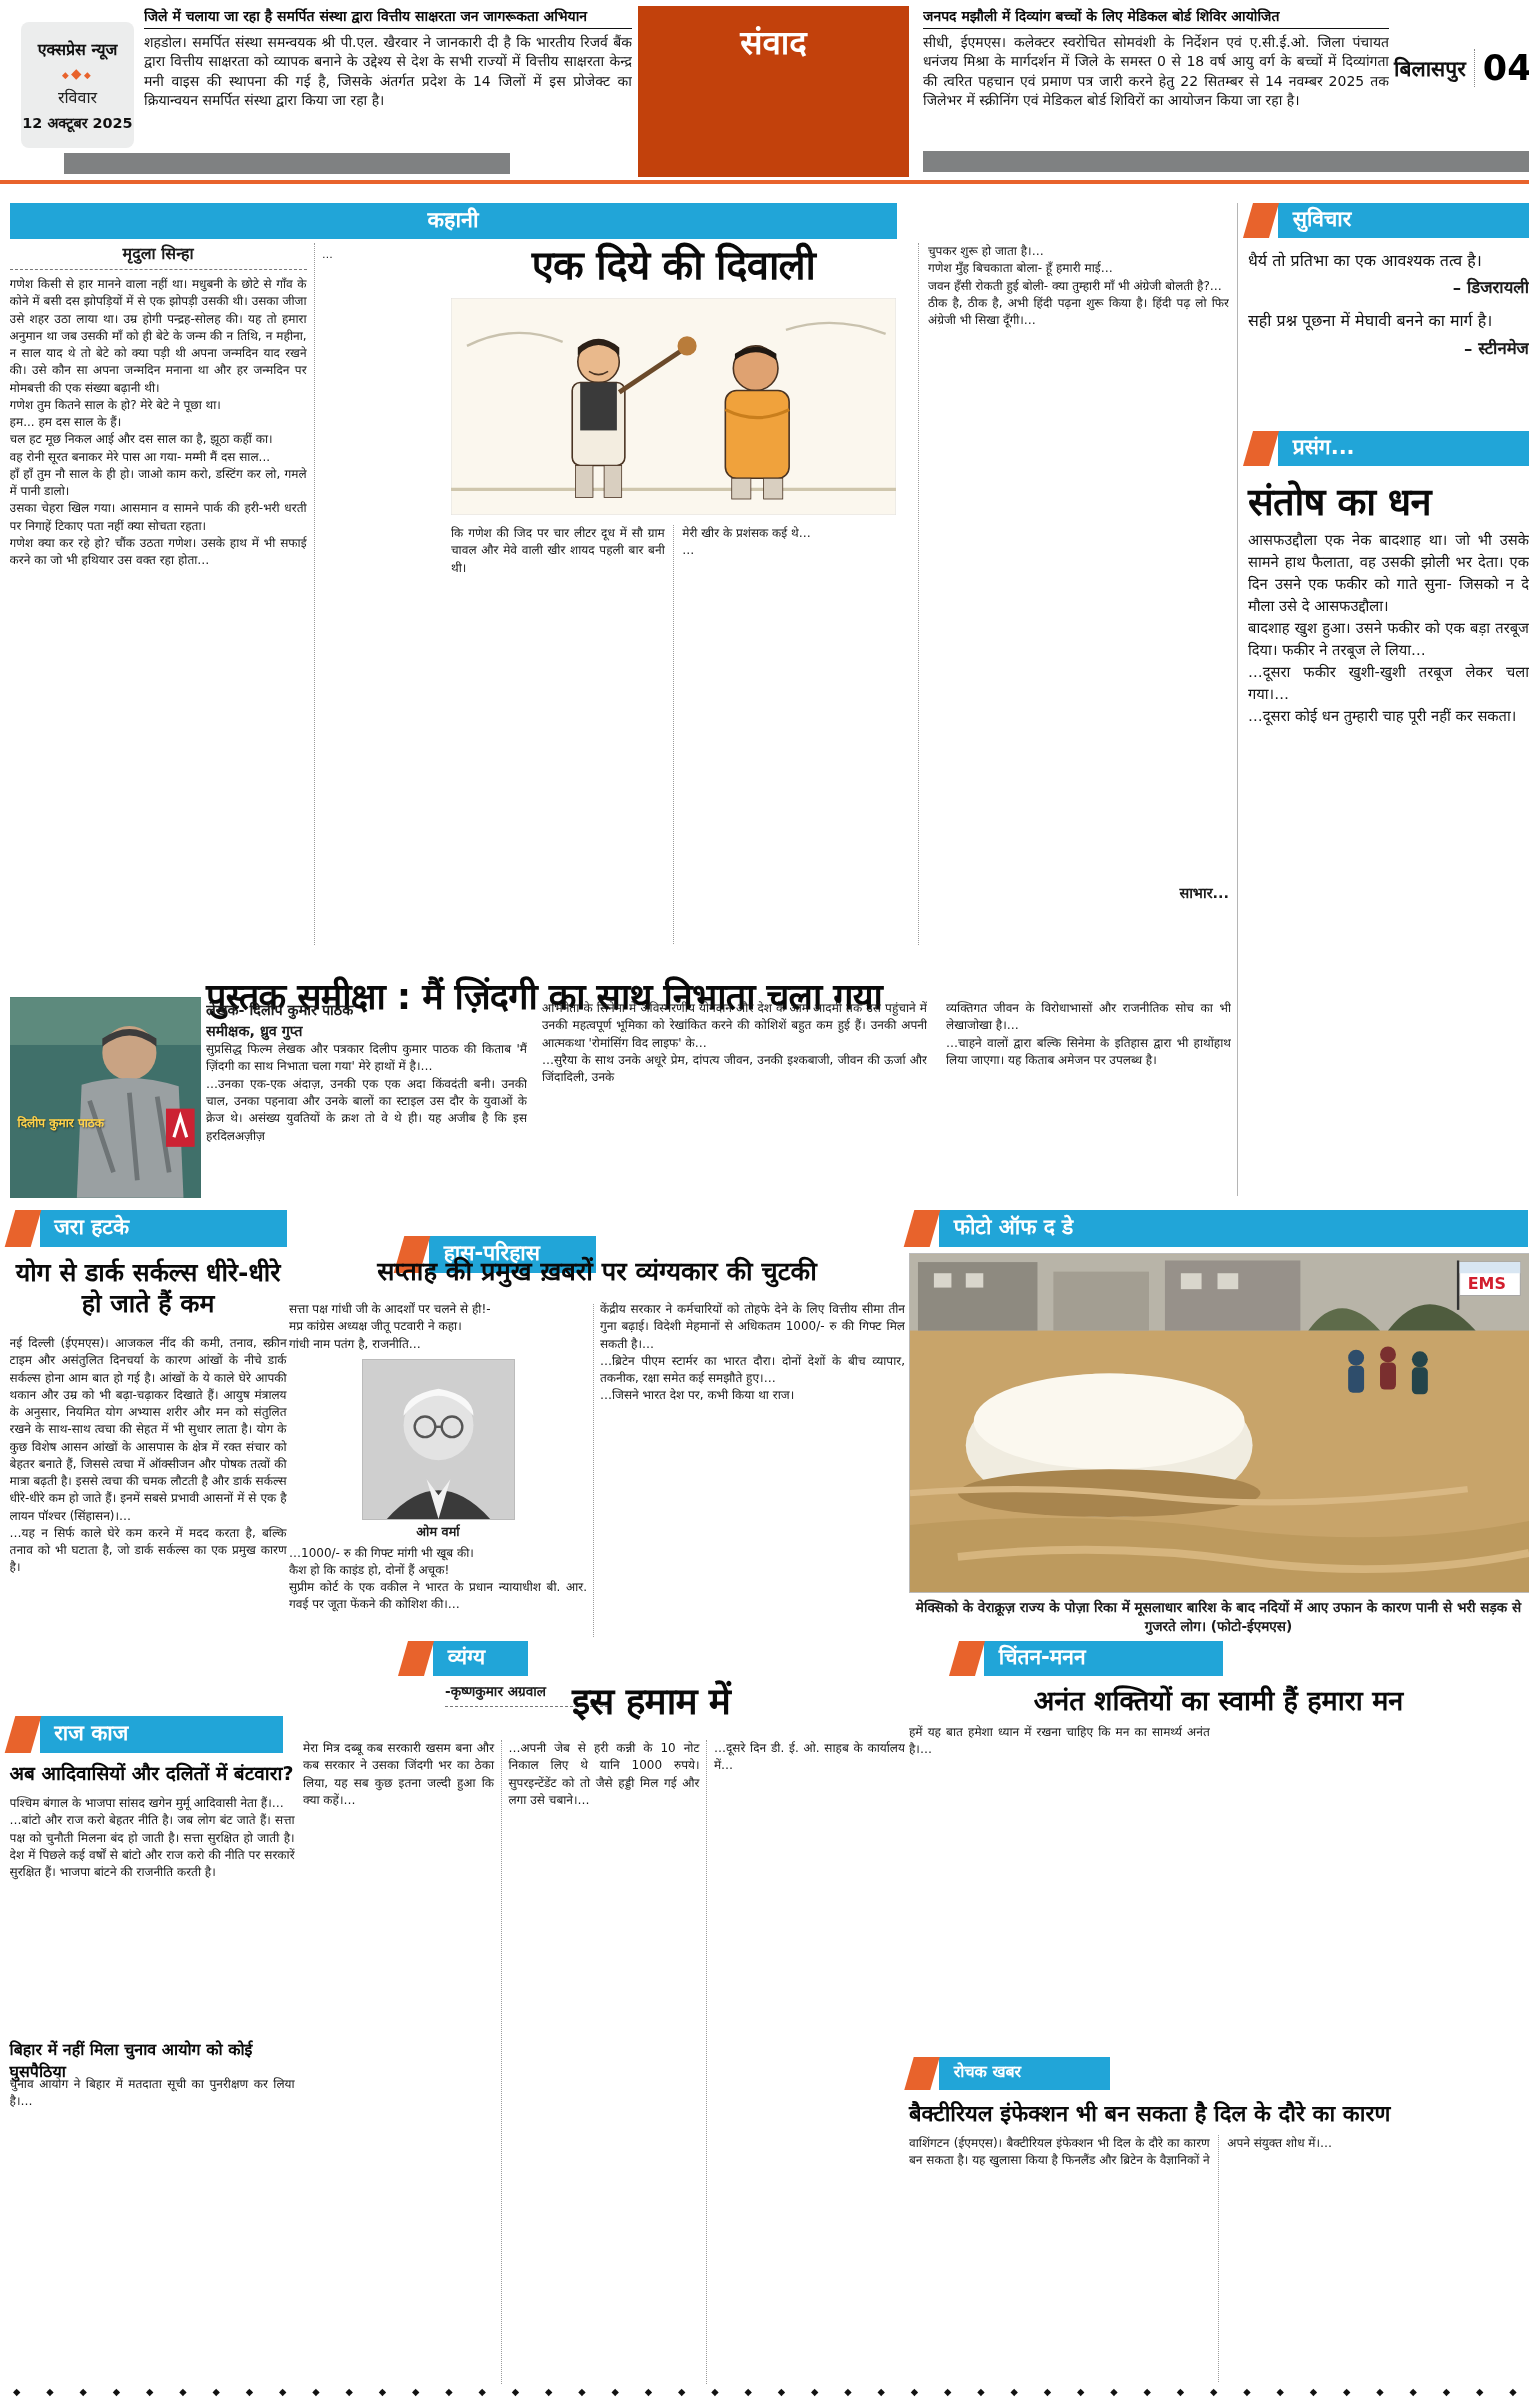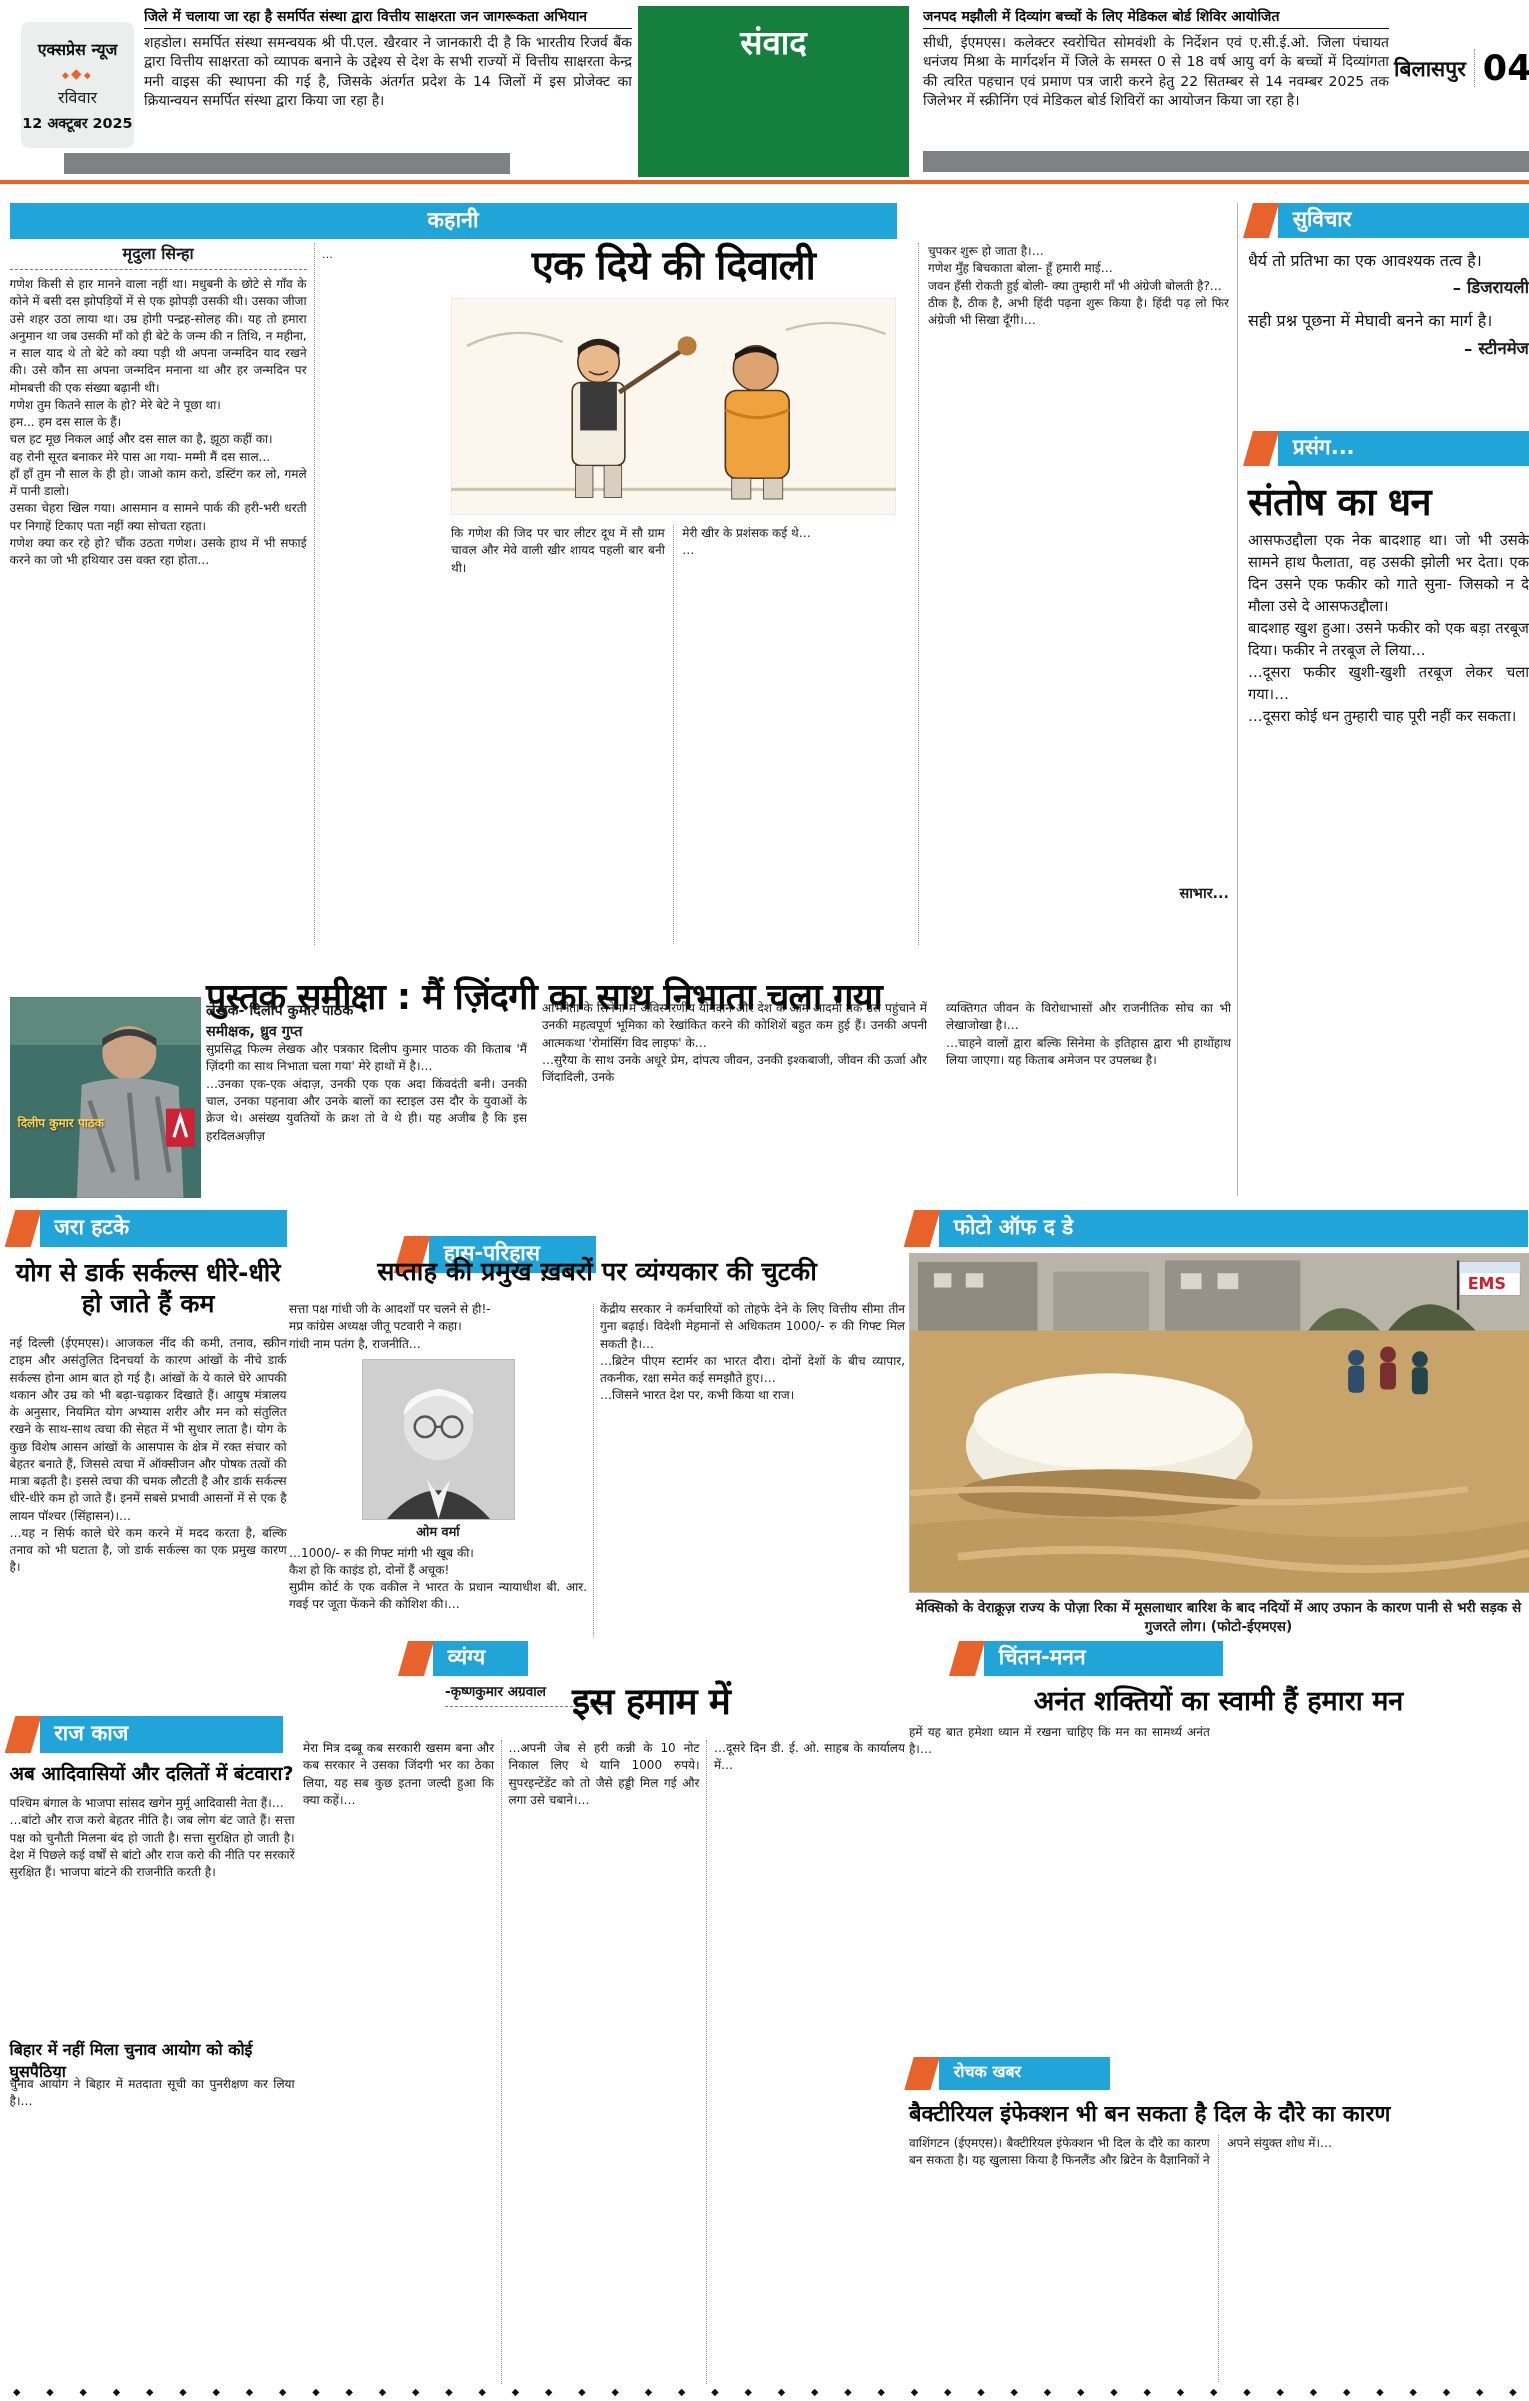--- a/index.html
+++ b/index.html
@@ -13,21 +13,21 @@
             display:flex;flex-direction:column;align-items:center;justify-content:center;gap:4.8px;}
   .masthead .mt{font-size:16px;font-weight:bold;color:#111;}
   .masthead .dia{color:#e8632c;font-size:8.8px;letter-spacing:2.4px;}
   .masthead .dia b{font-size:13.6px;}
   .masthead .day{font-size:16px;color:#222;}
   .masthead .date{font-size:14.4px;font-weight:bold;color:#111;}
   .brief{height:142px;overflow:hidden;}
   .brief .bh{font-size:14px;font-weight:bold;color:#0c0c0c;border-bottom:1.6px solid #111;
              padding-bottom:2.4px;margin-bottom:4px;line-height:1.25;}
   .brief .bb{font-size:14px;line-height:1.38;color:#151515;}
-  .banner{left:638px;top:6.4px;width:271px;height:171px;background:#15803d;color:#fff;
+  .banner{left:638px;top:6.4px;width:271px;height:171px;background:#c2410c;color:#fff;
           text-align:center;font-weight:bold;font-size:33px;padding-top:12.8px;box-sizing:border-box;}
   .edition{left:1394px;top:45px;width:136px;height:45px;display:flex;align-items:center;gap:8px;}
   .edition .ed{font-size:21px;font-weight:bold;color:#111;}
   .edition .sep{height:38px;border-left:1.6px dotted #888;}
   .edition .pg{font-size:35px;font-weight:900;color:#000;}
   .graybar{background:#7f8182;height:21px;}
   .orangerule{left:0;top:180px;width:1530px;height:4px;background:#e8632c;}
   
   .kicker{position:absolute;display:flex;align-items:stretch;}
   .kw{width:25.5px;background:#e8632c;transform:skewX(-16deg);margin-right:4.8px;}

